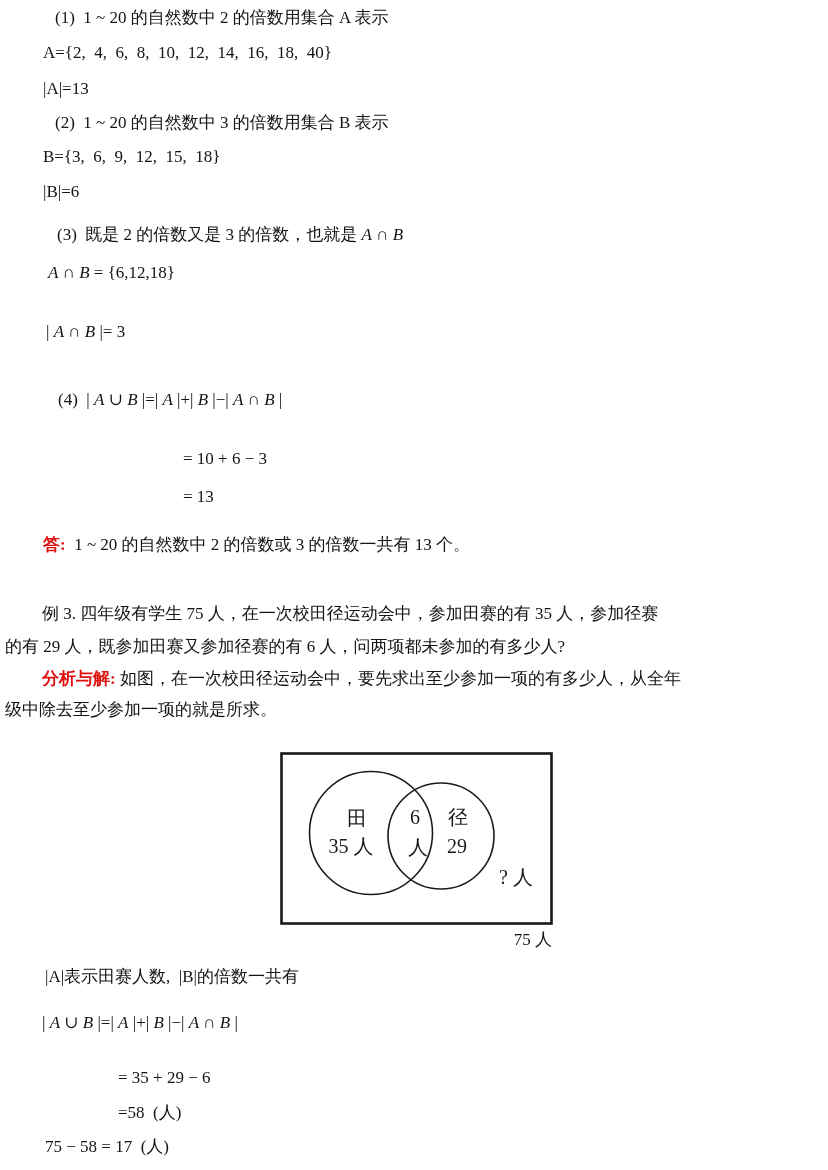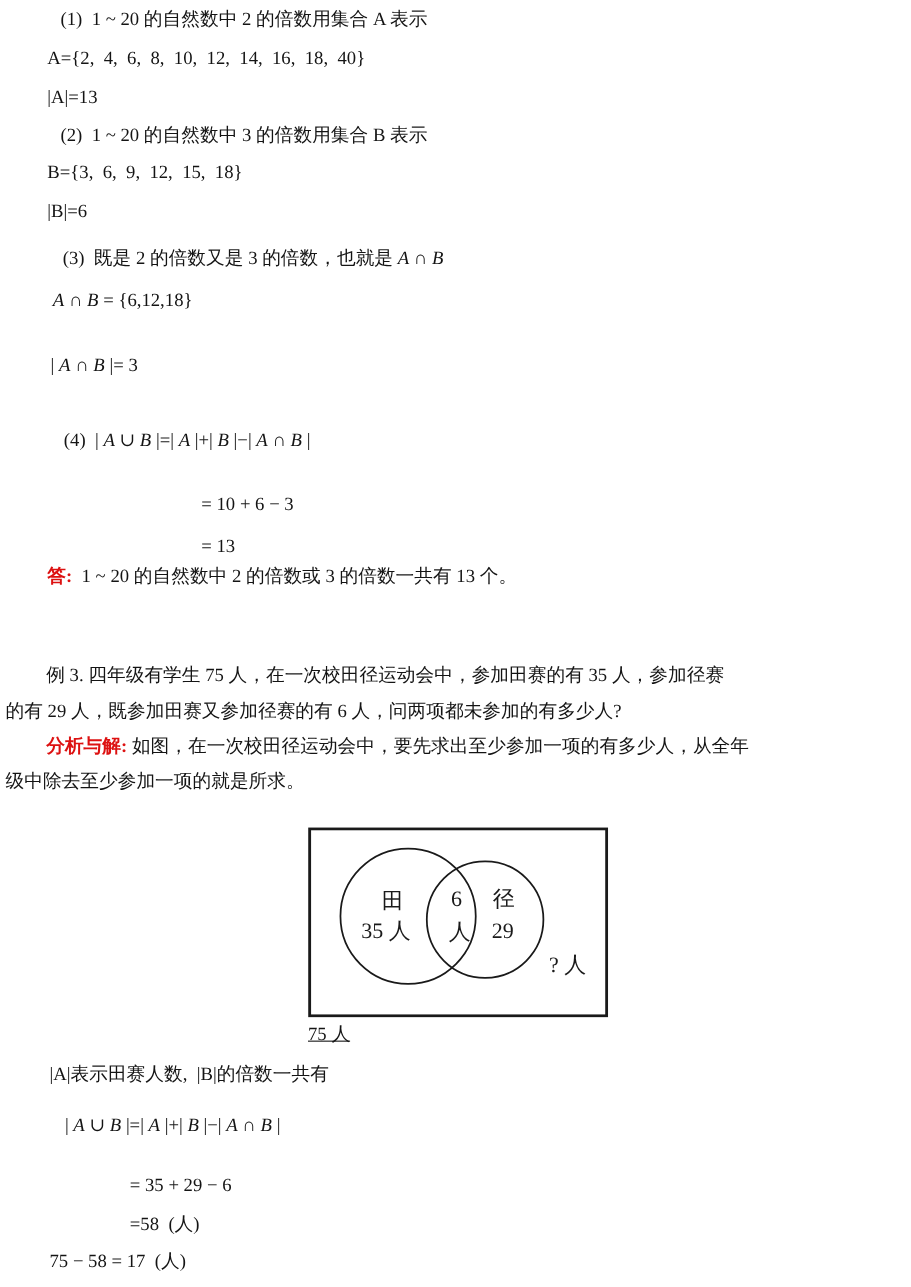--- a/index.html
+++ b/index.html
@@ -1,21 +1,21 @@
 <!DOCTYPE html>
 <html><head>
 <meta charset="utf-8">
 <style>
   html,body{margin:0;padding:0;}
   body{width:828px;height:1170px;background:#ffffff;position:relative;overflow:hidden;
        font-family:"Liberation Serif","DejaVu Serif",serif;}
   .ln{position:absolute;white-space:pre;font-size:17px;line-height:23px;color:#141414;}
   .it{font-style:italic;}
   .red{color:#dd1111;font-weight:700;}
-  .center{text-align:left;text-decoration:underline;}
+  .center{text-align:right;}
   svg text{font-family:"Liberation Serif","DejaVu Serif",serif;font-size:20px;fill:#1a1a1a;}
   .venn-wrap{position:absolute;left:280px;top:752px;}
 </style>
 </head>
 <body>
 
 <div class="ln" style="top:6px;left:55px">(1)  1 ~ 20 的自然数中 2 的倍数用集合 A 表示</div>
 <div class="ln" style="top:41px;left:43px">A={2,  4,  6,  8,  10,  12,  14,  16,  18,  40}</div>
 <div class="ln" style="top:77px;left:43px">|A|=13</div>
 
@@ -24,21 +24,21 @@
 <div class="ln" style="top:180px;left:43px">|B|=6</div>
 
 <div class="ln" style="top:223px;left:57px"><span>(3)  既是 2 的倍数又是 3 的倍数，也就是 </span><span class="it">A</span><span> ∩ </span><span class="it">B</span></div>
 <div class="ln" style="top:261px;left:48px"><span class="it">A</span><span> ∩ </span><span class="it">B</span><span> = {6,12,18}</span></div>
 <div class="ln" style="top:320px;left:46px"><span>| </span><span class="it">A</span><span> ∩ </span><span class="it">B</span><span> |= 3</span></div>
 
 <div class="ln" style="top:388px;left:58px"><span>(4)  | </span><span class="it">A</span><span> ∪ </span><span class="it">B</span><span> |=| </span><span class="it">A</span><span> |+| </span><span class="it">B</span><span> |−| </span><span class="it">A</span><span> ∩ </span><span class="it">B</span><span> |</span></div>
 <div class="ln" style="top:447px;left:183px">= 10 + 6 − 3</div>
 <div class="ln" style="top:485px;left:183px">= 13</div>
 
-<div class="ln" style="top:512px;left:43px"><span class="red">答:</span><span>  1 ~ 20 的自然数中 2 的倍数或 3 的倍数一共有 13 个。</span></div>
+<div class="ln" style="top:533px;left:43px"><span class="red">答:</span><span>  1 ~ 20 的自然数中 2 的倍数或 3 的倍数一共有 13 个。</span></div>
 
 <div class="ln" style="top:602px;left:42px">例 3. 四年级有学生 75 人，在一次校田径运动会中，参加田赛的有 35 人，参加径赛</div>
 <div class="ln" style="top:635px;left:5px">的有 29 人，既参加田赛又参加径赛的有 6 人，问两项都未参加的有多少人?</div>
 <div class="ln" style="top:667px;left:42px"><span class="red">分析与解:</span><span> 如图，在一次校田径运动会中，要先求出至少参加一项的有多少人，从全年</span></div>
 <div class="ln" style="top:698px;left:5px">级中除去至少参加一项的就是所求。</div>
 
 <div class="venn-wrap">
   <svg width="273" height="173" viewBox="0 0 273 173">
     <rect x="1.5" y="1.5" width="270" height="170" fill="none" stroke="#1a1a1a" stroke-width="2.6"></rect>
     <circle cx="91" cy="81" r="61.5" fill="none" stroke="#1a1a1a" stroke-width="1.6"></circle>
@@ -48,16 +48,16 @@
     <text x="135" y="72" text-anchor="middle">6</text>
     <text x="138" y="102" text-anchor="middle">人</text>
     <text x="178" y="72" text-anchor="middle">径</text>
     <text x="177" y="101" text-anchor="middle">29</text>
     <text x="236" y="132" text-anchor="middle">? 人</text>
   </svg>
 </div>
 <div class="ln center" style="top:928px;left:280px;width:272px">75 人</div>
 
 <div class="ln" style="top:965px;left:45px">|A|表示田赛人数,  |B|的倍数一共有</div>
-<div class="ln" style="top:1011px;left:59px"><span>| </span><span class="it">A</span><span> ∪ </span><span class="it">B</span><span> |=| </span><span class="it">A</span><span> |+| </span><span class="it">B</span><span> |−| </span><span class="it">A</span><span> ∩ </span><span class="it">B</span><span> |</span></div>
+<div class="ln" style="top:1011px;left:42px"><span>| </span><span class="it">A</span><span> ∪ </span><span class="it">B</span><span> |=| </span><span class="it">A</span><span> |+| </span><span class="it">B</span><span> |−| </span><span class="it">A</span><span> ∩ </span><span class="it">B</span><span> |</span></div>
 <div class="ln" style="top:1066px;left:118px">= 35 + 29 − 6</div>
 <div class="ln" style="top:1101px;left:118px">=58  (人)</div>
 <div class="ln" style="top:1135px;left:45px">75 − 58 = 17  (人)</div>
 
 </body></html>

